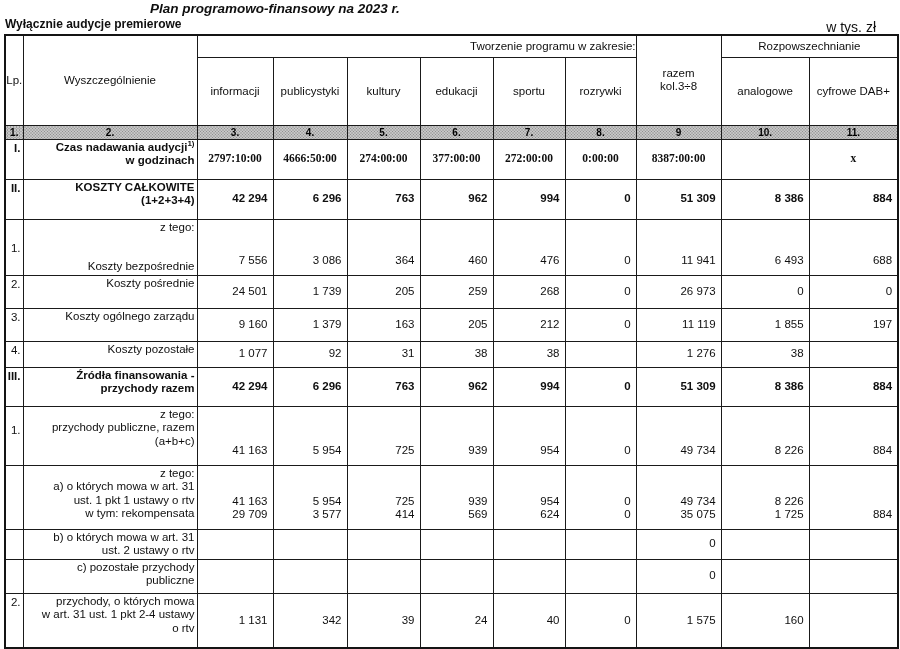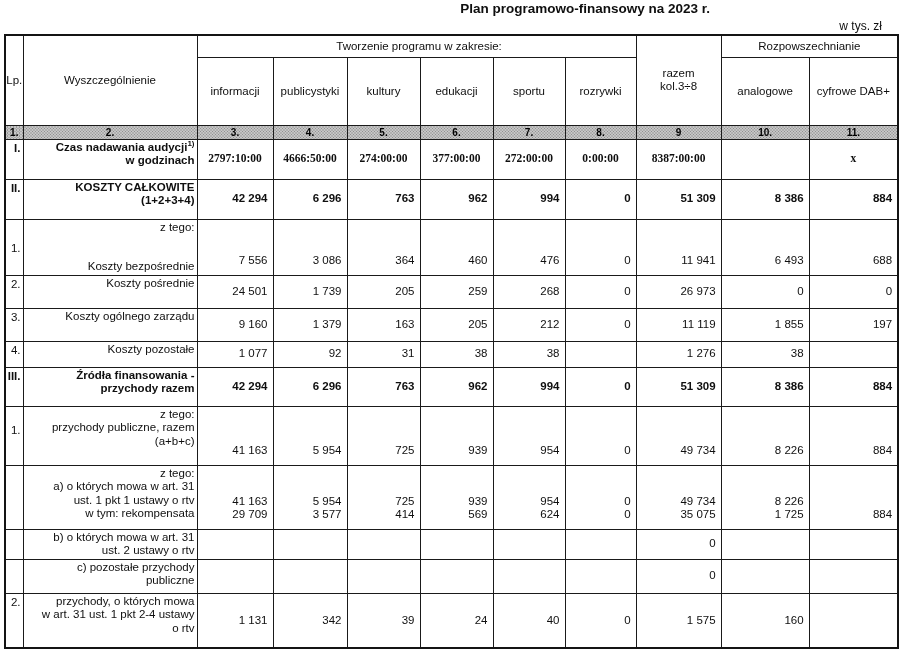--- a/index.html
+++ b/index.html
@@ -1,30 +1,30 @@
 <!DOCTYPE html>
 <html><head>
 <meta charset="utf-8">
 <style>
   html,body{margin:0;padding:0;background:#fff;}
   .page{position:relative;width:900px;height:649px;background:#fff;overflow:hidden;
         font-family:"Liberation Sans",sans-serif;color:#0f0f0f;}
   .note{position:absolute;left:5px;top:17px;font-weight:bold;font-size:12px;}
-  .title{position:absolute;left:150px;top:1px;width:560px;text-align:right;
-         font-weight:bold;font-size:13.5px;line-height:15px;}
-  .unit{position:absolute;right:18px;top:19px;font-size:12px;}
+  .title{position:absolute;left:150px;top:1px;width:560px;text-align:left;
+         font-weight:bold;font-size:13.5px;line-height:15px;font-style:italic;}
+  .unit{position:absolute;right:24px;top:19px;font-size:14px;}
 
   table{position:absolute;left:4px;top:34px;width:893px;border-collapse:collapse;
         table-layout:fixed;border:2px solid #141414;}
   td{border:1px solid #1a1a1a;padding:0;font-size:11.5px;overflow:hidden;}
 
   
   tr.h1{height:22px;} tr.h2{height:68px;}
   .hc{text-align:center;vertical-align:middle;line-height:13px;margin-left:25px;}
-  .hl{text-align:center;vertical-align:middle;padding-left:5px;}
+  .hl{text-align:right;vertical-align:middle;padding-left:5px;}
 
   
   tr.colnum{height:14px;}
   tr.colnum td{
     text-align:center;font-size:10px;font-weight:bold;color:#000;
     background-color:#c6c6c6;
     background-image:radial-gradient(circle,#6e6e6e 26%,transparent 30%),
                      radial-gradient(circle,#909090 26%,transparent 30%);
     background-size:3px 3px;background-position:0 0,1.5px 1.5px;
   }
@@ -37,20 +37,21 @@
   .val.c{text-align:center;padding-right:0;}
   .val.vb{vertical-align:bottom;padding-bottom:7px;}
   .b{font-weight:bold;}
   .serif{font-family:"Liberation Serif",serif;}
   sup{font-size:8px;line-height:0;}
 </style>
 </head>
 <body>
 
 <div class="page">
+  <div class="note">Wyłącznie audycje premierowe</div>
   <div class="title">
     <div>Plan programowo-finansowy na 2023 r.</div>
   </div>
   <div class="unit">w tys. zł</div>
 
   <table>
     <colgroup>
       <col style="width:18px">
         <col style="width:174px">
         <col style="width:76px">

